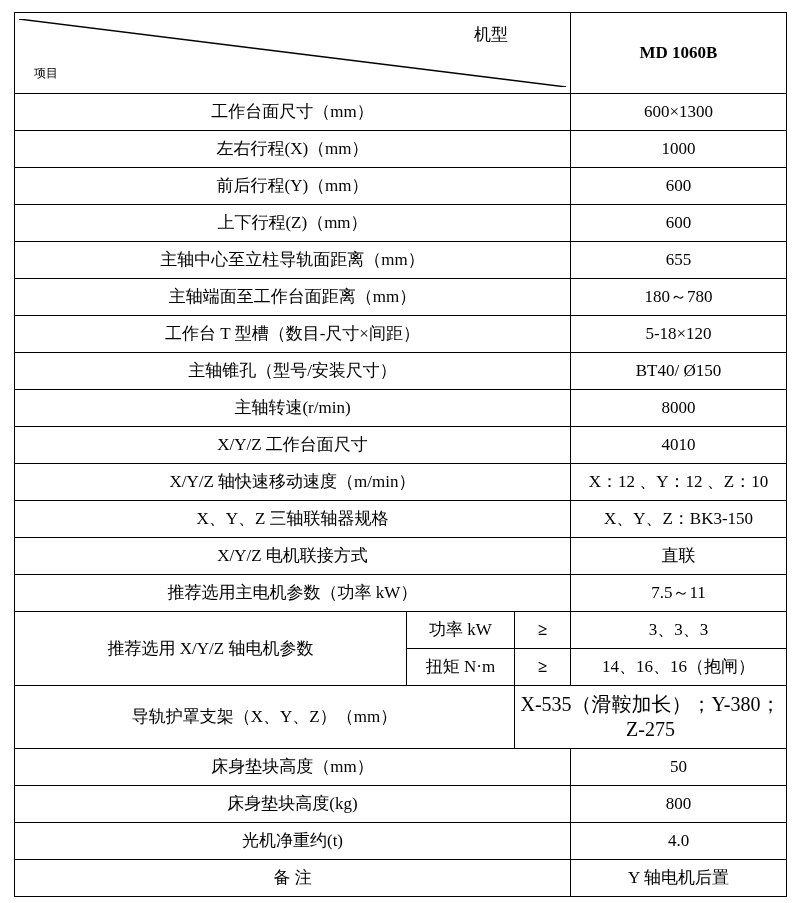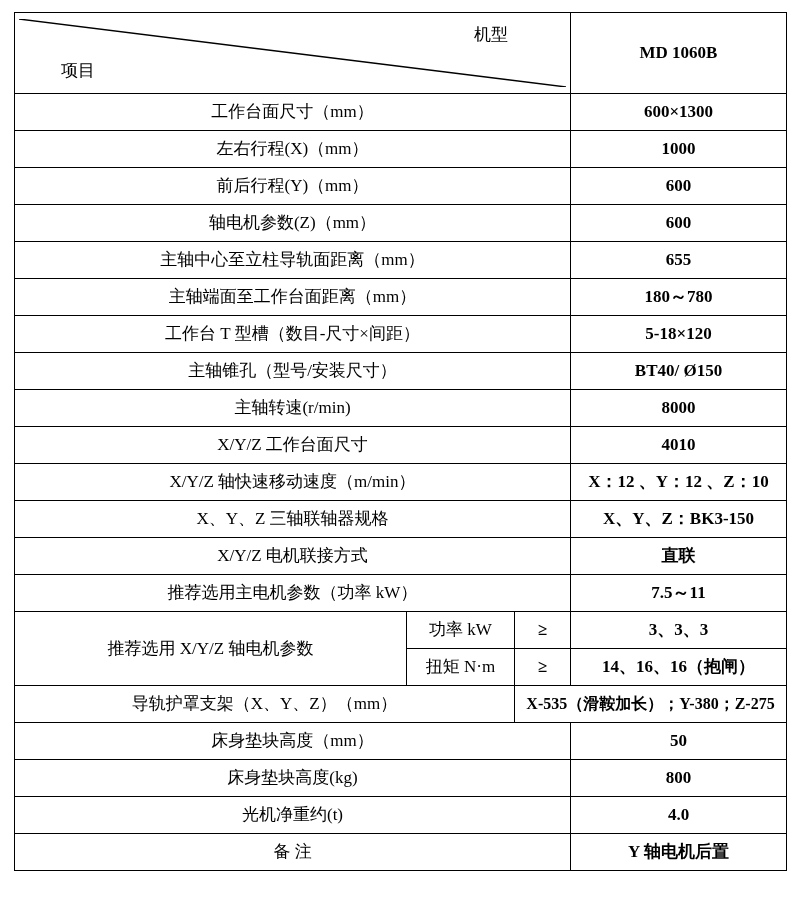--- a/index.html
+++ b/index.html
@@ -32,21 +32,21 @@
     font-size: 17px;
     line-height: 1.25;
     padding: 6px 4px;
     height: 37px;
     box-sizing: border-box;
   }
   td.label {
     font-weight: normal;
   }
   td.value {
-    font-weight: bold;
+    font-weight: normal;
   }
   
   td.corner {
     position: relative;
     height: 70px;
     padding: 0;
   }
   .corner-inner {
     position: relative;
     width: 100%;
@@ -61,23 +61,23 @@
     height: 100%;
   }
   .corner-top {
     position: absolute;
     right: 58px;
     top: 5px;
     font-size: 17px;
   }
   .corner-bottom {
     position: absolute;
-    left: 42px;
+    left: 15px;
     bottom: 6px;
-    font-size: 17px;
+    font-size: 12px;
     text-align: center;
   }
   td.model {
     font-weight: bold;
     font-size: 19px;
   }
   
   .sub-label {
     text-align: center;
   }
@@ -121,21 +121,21 @@
       </tr>
       <tr>
         <td class="label" colspan="3">左右行程(X)（mm）</td>
         <td class="value">1000</td>
       </tr>
       <tr>
         <td class="label" colspan="3">前后行程(Y)（mm）</td>
         <td class="value">600</td>
       </tr>
       <tr>
-        <td class="label" colspan="3">轴电机参数(Z)（mm）</td>
+        <td class="label" colspan="3">上下行程(Z)（mm）</td>
         <td class="value">600</td>
       </tr>
       <tr>
         <td class="label" colspan="3">主轴中心至立柱导轨面距离（mm）</td>
         <td class="value">655</td>
       </tr>
       <tr>
         <td class="label" colspan="3">主轴端面至工作台面距离（mm）</td>
         <td class="value">180～780</td>
       </tr>
@@ -179,21 +179,21 @@
         <td class="value">3、3、3</td>
       </tr>
       <tr>
         <td class="label sub-label">扭矩 N·m</td>
         <td class="sub-sign">≥</td>
         <td class="value">14、16、16（抱闸）</td>
       </tr>
 
       <tr>
         <td class="label" colspan="2">导轨护罩支架（X、Y、Z）（mm）</td>
-        <td class="value" colspan="2" style="font-size:16px;">X-535（滑鞍加长）；Y-380；Z-275</td>
+        <td class="value" colspan="2" style="font-size:20px;">X-535（滑鞍加长）；Y-380；Z-275</td>
       </tr>
       <tr>
         <td class="label" colspan="3">床身垫块高度（mm）</td>
         <td class="value">50</td>
       </tr>
       <tr>
         <td class="label" colspan="3">床身垫块高度(kg)</td>
         <td class="value">800</td>
       </tr>
       <tr>

